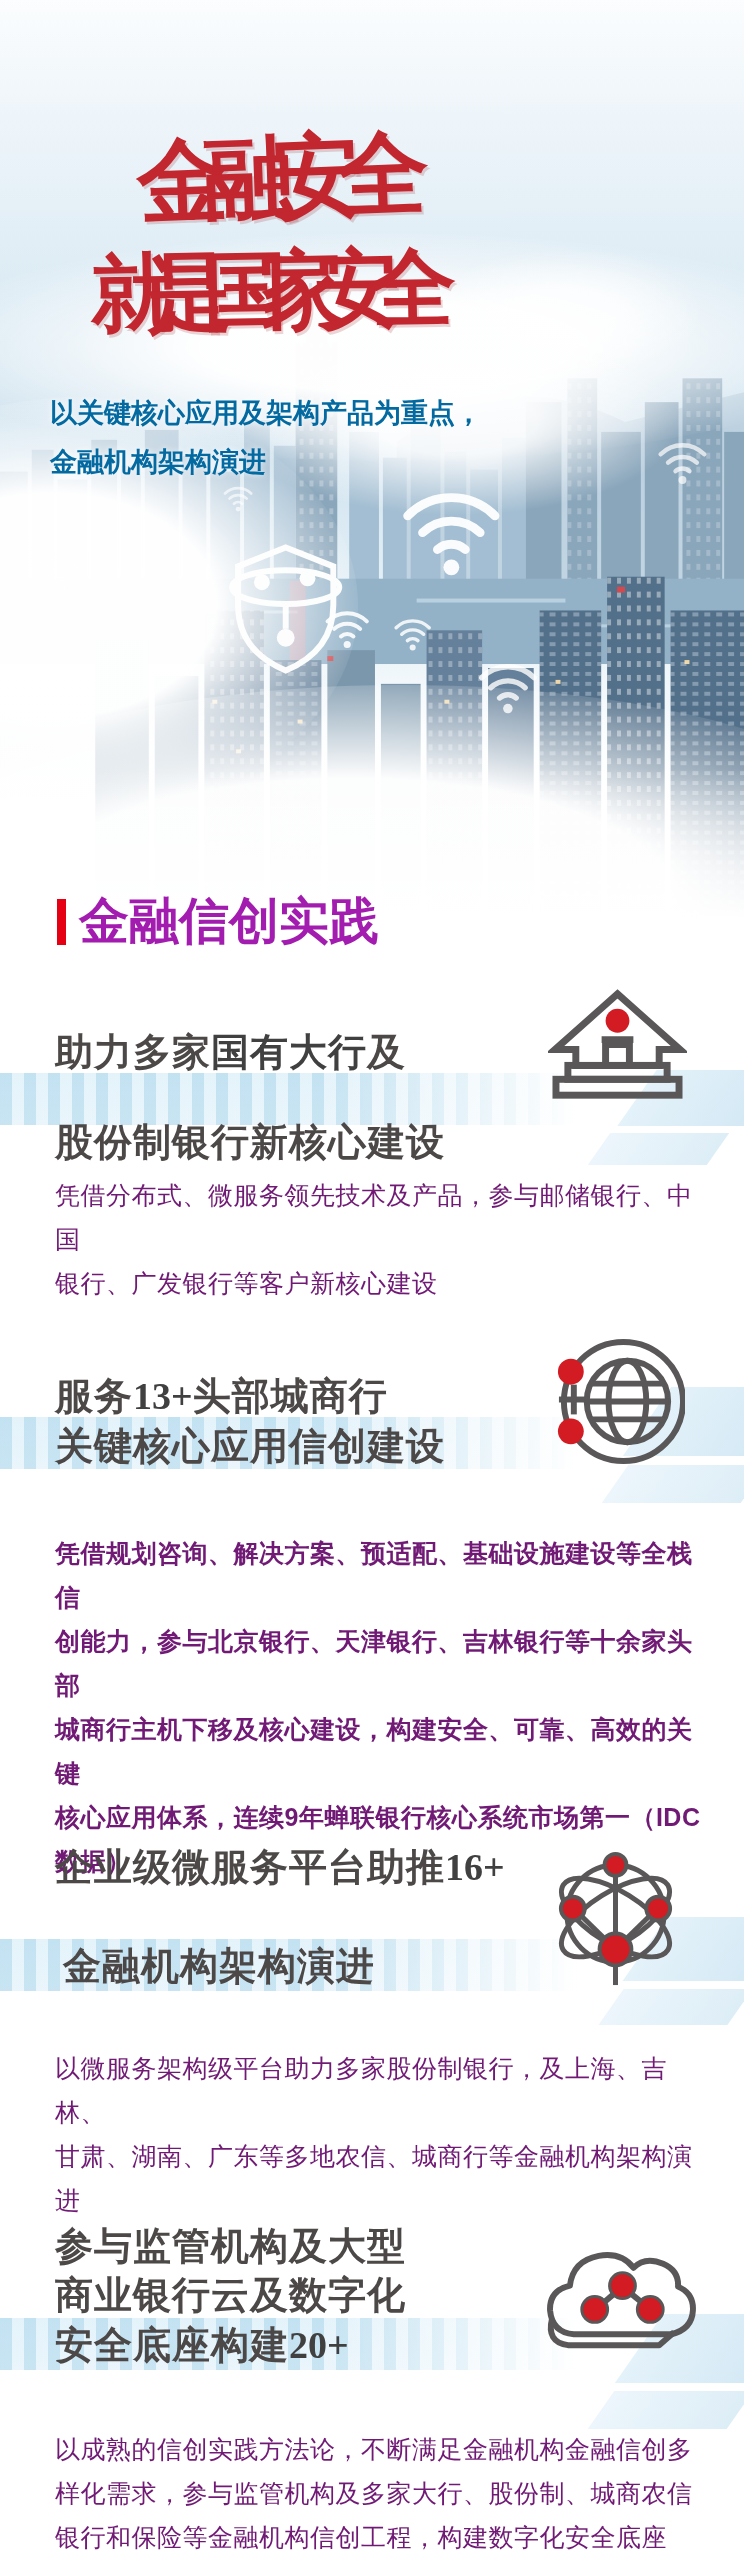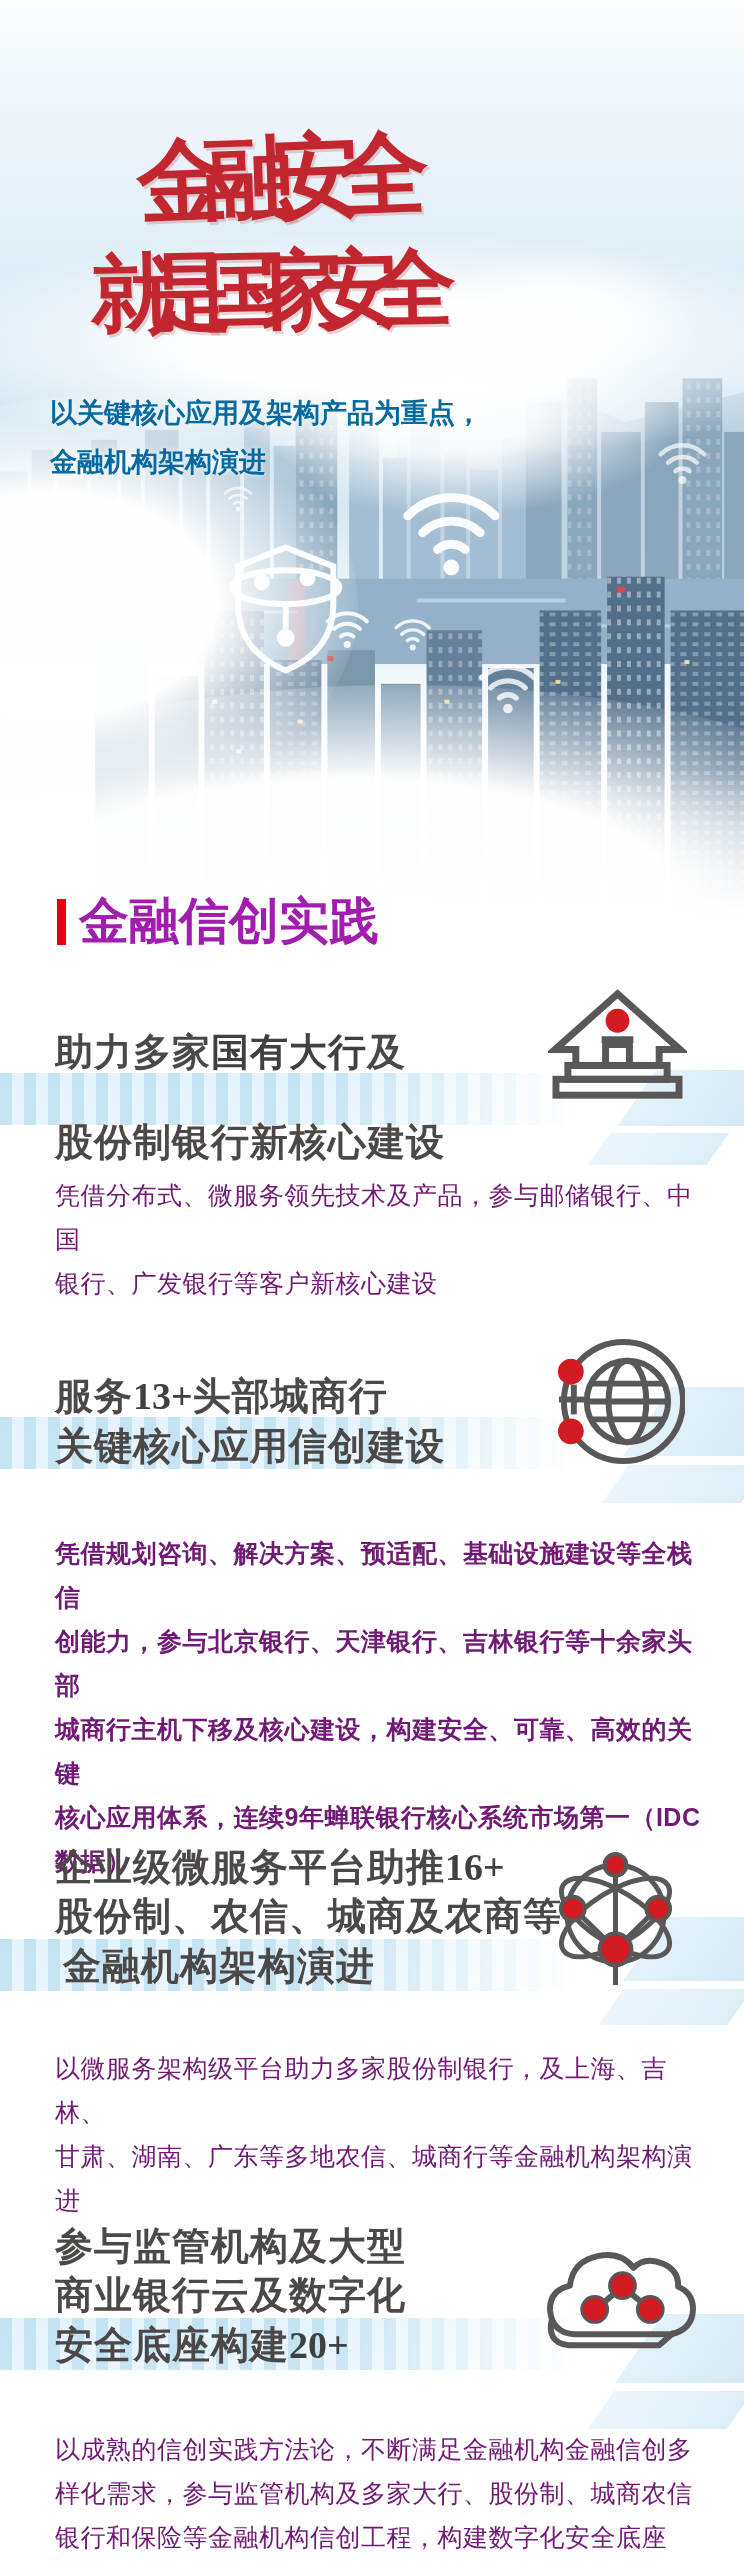--- a/index.html
+++ b/index.html
@@ -241,21 +241,20 @@
     <circle cx="21" cy="40" r="13" fill="#d21b22"></circle>
     <circle cx="21" cy="100" r="13" fill="#d21b22"></circle>
   </svg>
   <p class="body-text" style="top:1531px;font-weight:bold;">凭借规划咨询、解决方案、预适配、基础设施建设等全栈信
 创能力，参与北京银行、天津银行、吉林银行等十余家头部
 城商行主机下移及核心建设，构建安全、可靠、高效的关键
 核心应用体系，连续9年蝉联银行核心系统市场第一（IDC
 数据）</p>
 
   <div class="h-line" style="top:1842px;"><span>企业级微服务平台助推</span><span class="red num">16+</span><span></span></div>
-  <div class="h-line" style="top:1891px;"><span>股份制、农信、城商及农商等</span><span class="red"></span><span></span></div>
   <div class="h-line" style="top:1941px;margin-left:8px;"><span>金融机构架构演进</span><span class="red"></span><span></span></div>
   <svg class="icon" style="top:1852px;left:546px;" width="139" height="141" viewBox="0 0 140 142">
     <g stroke="#595757" stroke-width="5" fill="none">
       <circle cx="70" cy="62" r="49"></circle>
       <ellipse cx="70" cy="66" rx="62" ry="26" transform="rotate(-32 70 66)"></ellipse>
       <ellipse cx="70" cy="66" rx="62" ry="26" transform="rotate(32 70 66)"></ellipse>
       <line x1="70" y1="13" x2="70" y2="134"></line>
       <line x1="28" y1="57" x2="70" y2="98"></line>
       <line x1="112" y1="57" x2="70" y2="98"></line>
     </g>

